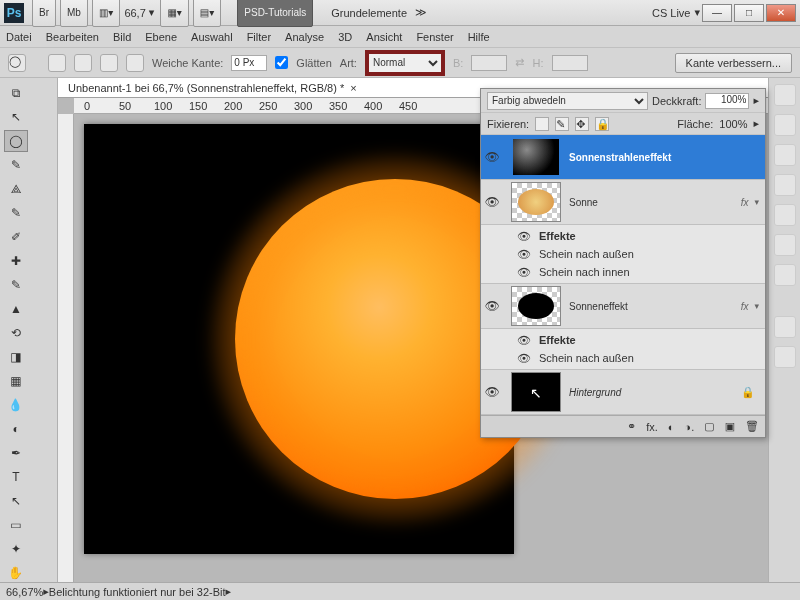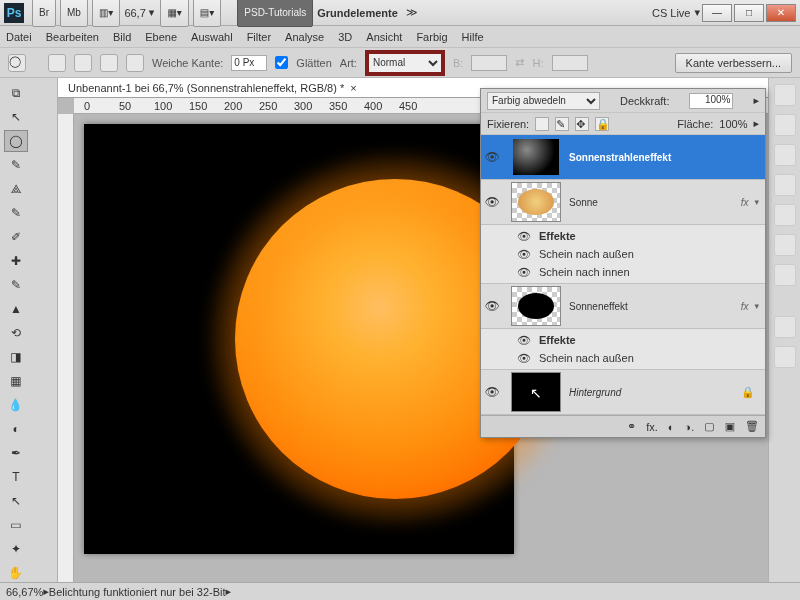--- a/index.html
+++ b/index.html
@@ -30,21 +30,21 @@
 .ruler-v{width:16px;position:absolute;left:0;top:36px;bottom:0;background:#eee;border-right:1px solid #aaa}
 .canvas{position:absolute;left:26px;top:46px;width:430px;height:430px;background:#000;box-shadow:0 0 6px rgba(0,0,0,.4)}
 .sun{position:absolute;left:50%;top:50%;width:320px;height:320px;transform:translate(-20%,-50%);border-radius:50%;background:radial-gradient(circle at 45% 40%,#fff8c0 0%,#ffe060 20%,#ff9a1a 55%,#ff6a00 75%,#8a2b00 92%,#000 100%);filter:blur(.3px)}
 .sun::before{content:"";position:absolute;inset:-25px;border-radius:50%;background:radial-gradient(circle,rgba(255,130,0,.5) 55%,transparent 75%);filter:blur(8px)}
 .rside{width:32px;background:#d6d6d6;border-left:1px solid #b0b0b0;display:flex;flex-direction:column;align-items:center;padding-top:6px;gap:8px}
 .rside .ric{width:22px;height:22px;border:1px solid #ccc;background:#e4e4e4;border-radius:3px}
 .layerspanel{position:absolute;top:88px;left:480px;width:286px;background:#d6d6d6;border:1px solid #888;box-shadow:2px 2px 6px rgba(0,0,0,.3);z-index:10}
 .layerspanel .ptabs{height:22px;display:flex;background:#d0d0d0;border-bottom:1px solid #aaa}
 .layerspanel .ptab{padding:4px 10px;border-right:1px solid #aaa;background:#d6d6d6;font-size:10px}
 .layerspanel .ptab.active{background:#e6e6e6;font-weight:bold}
-.lopt{height:24px;display:flex;align-items:center;padding:0 6px;gap:20px;border-bottom:1px solid #c4c4c4}
+.lopt{height:24px;display:flex;align-items:center;padding:0 6px;gap:4px;border-bottom:1px solid #c4c4c4}
 .lopt select{flex:1;height:18px;font-size:10px;border:1px solid #aaa}
 .lopt .pct{width:44px;height:16px;border:1px solid #aaa;font-size:10px;text-align:right;padding-right:2px;background:#fff}
 .llock{height:22px;display:flex;align-items:center;padding:0 6px;gap:6px;border-bottom:1px solid #c4c4c4;font-size:10px}
 .llock .ic{width:14px;height:14px;border:1px solid #aaa;background:#eee}
 .layerlist{max-height:360px;overflow:auto;background:#dcdcdc}
 .layer{display:flex;align-items:center;border-bottom:1px solid #c0c0c0;min-height:44px}
 .layer .eye{width:22px;text-align:center;font-size:12px}
 .layer .thumb{width:50px;height:40px;border:1px solid #888;margin:2px 8px;background:#000;position:relative}
 .layer .thumb.checker{background:repeating-conic-gradient(#ccc 0 25%,#fff 0 50%) 0 0/10px 10px}
 .layer .lname{flex:1;font-size:10px}
@@ -70,41 +70,41 @@
   <div class="ps">Ps</div>
   <div class="tbtn">Br</div>
   <div class="tbtn">Mb</div>
   <div class="tbtn">▥▾</div>
   <span>66,7</span>
     <span>&nbsp;▾</span>
   <div class="tbtn" style="margin-left:6px">▦▾</div>
   <div class="tbtn">▤▾</div>
   <div style="width:12px"></div>
   <div class="tbtn" style="background:#6d6d6d;color:#eee;border-color:#555">PSD-Tutorials</div>
-  <span style="font-weight:bold;margin-left:0">Grundelemente</span>
+  <span style="font-weight:normal;margin-left:14px">Grundelemente</span>
   <span style="margin-left:8px">≫</span>
   <div class="spacer"></div>
   <span style="margin-right:4px">CS Live</span>
   <span>▾</span>
   <div class="winbtn">—</div>
   <div class="winbtn">□</div>
   <div class="winbtn close">✕</div>
 </div>
 
 <div class="menubar">
   <span>Datei</span>
   <span>Bearbeiten</span>
   <span>Bild</span>
   <span>Ebene</span>
   <span>Auswahl</span>
   <span>Filter</span>
   <span>Analyse</span>
   <span>3D</span>
   <span>Ansicht</span>
-  <span>Farbig</span>
+  <span>Fenster</span>
   <span>Hilfe</span>
 </div>
 
 <div class="optbar">
   <div class="ico">◯</div>
   <div style="width:6px"></div>
   <div class="ico"></div>
   <div class="ico"></div>
   <div class="ico"></div>
   <div class="ico"></div>

